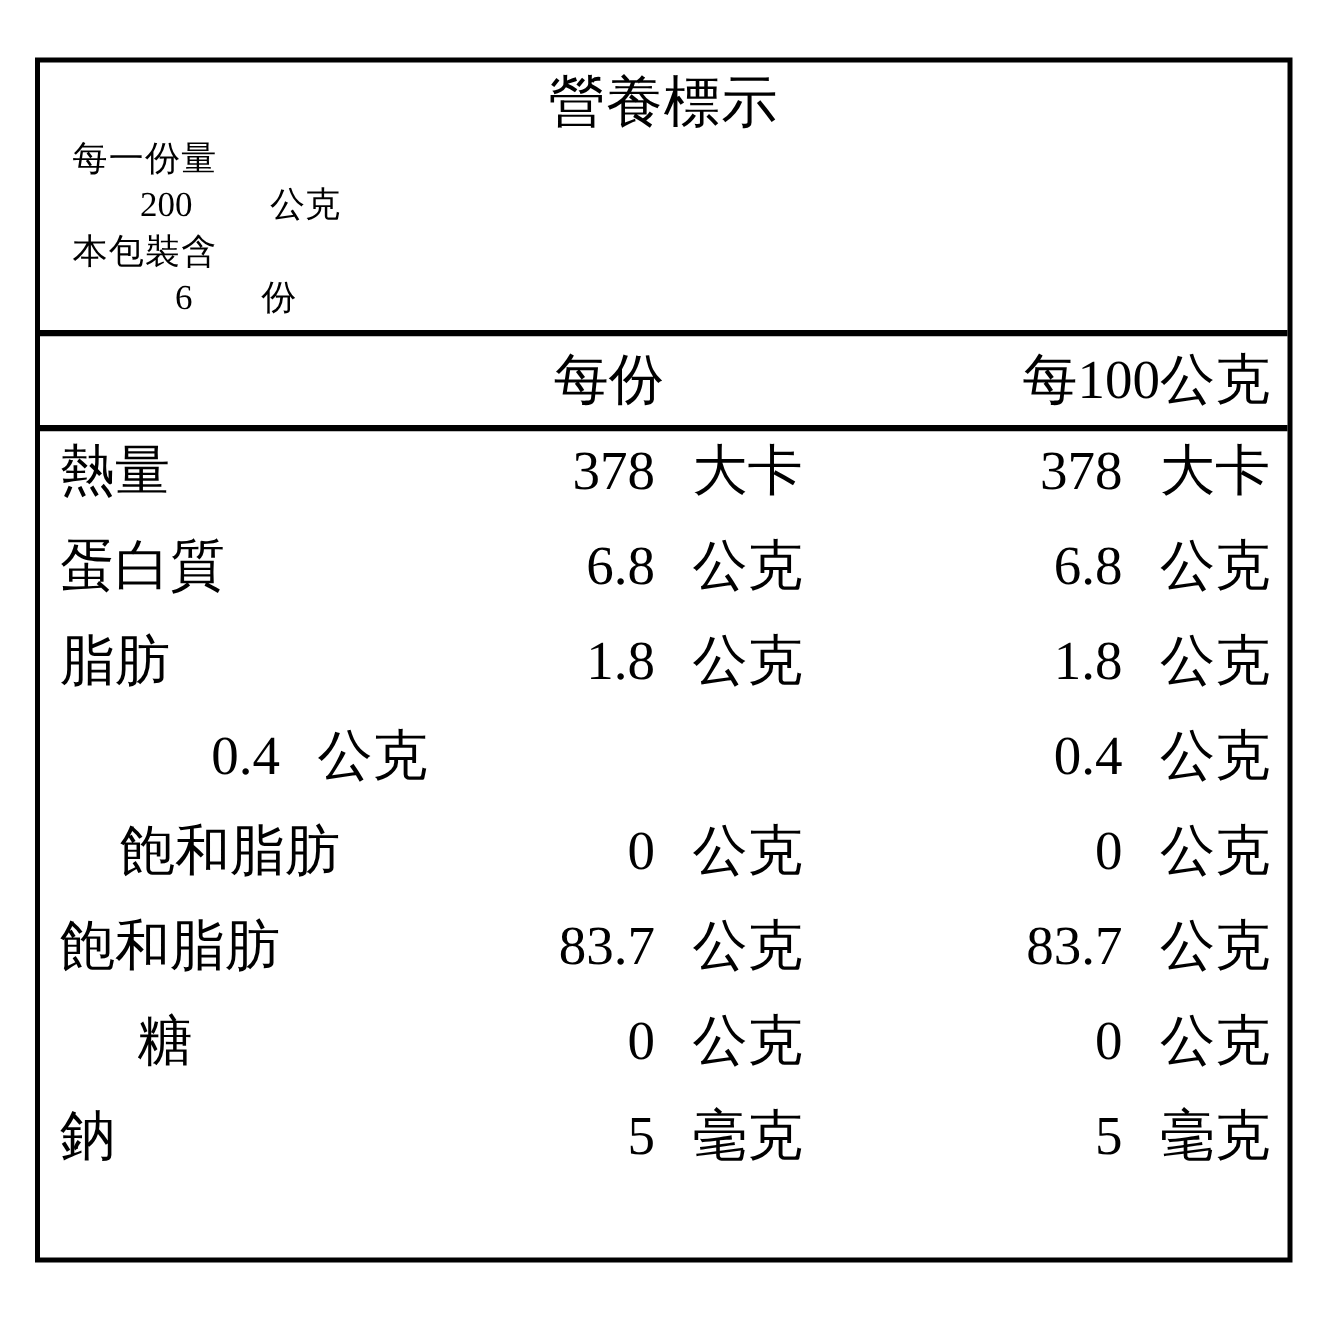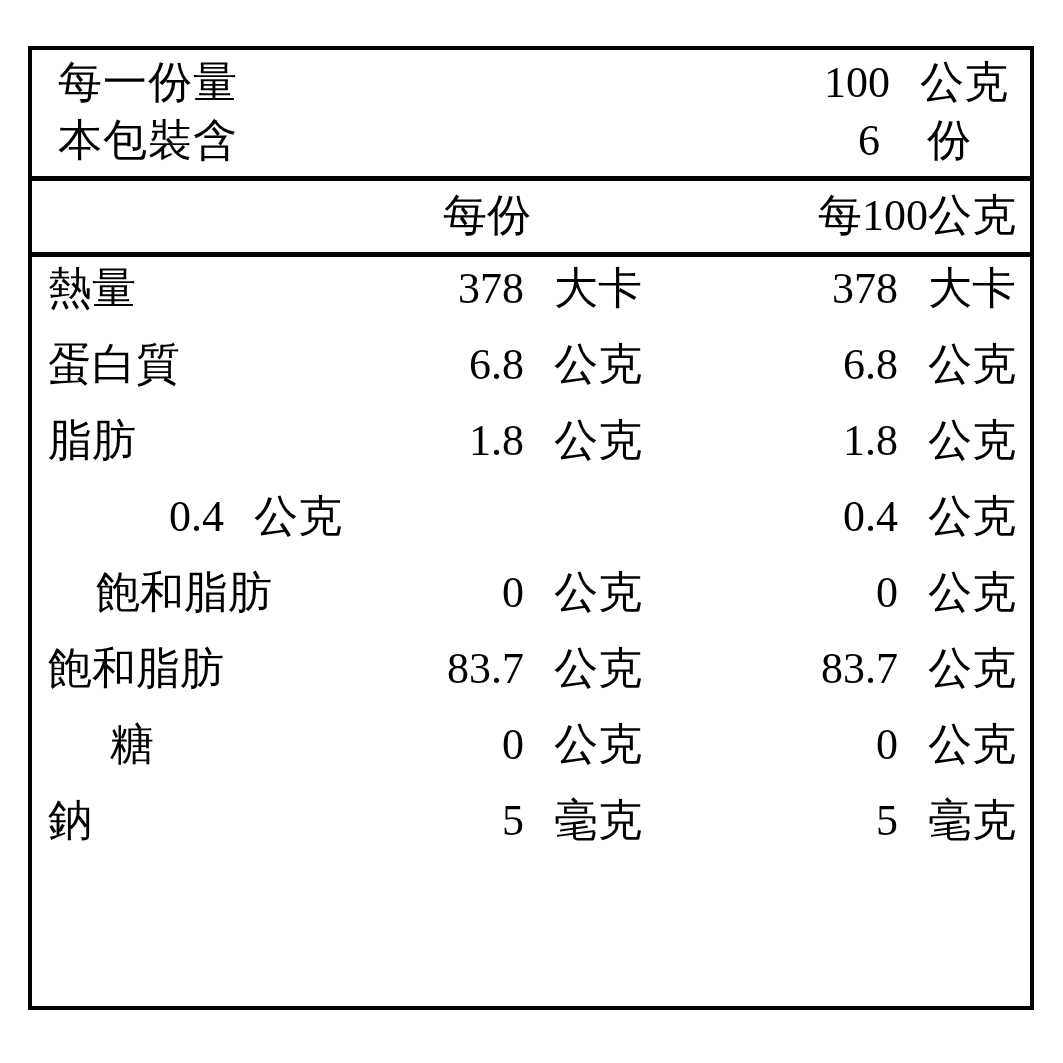--- a/index.html
+++ b/index.html
@@ -39,23 +39,24 @@
   .title {
     text-align: center;
     font-size: 45px;
     line-height: 1.25;
     letter-spacing: 1px;
   }
   .serving-row {
     display: flex;
     align-items: baseline;
     justify-content: space-between;
-    font-size: 44px;
+    font-size: 28px;
     line-height: 1.32;
     padding: 0 22px 0 26px;
+    flex-direction: column;
   }
   .serving-label {
     letter-spacing: 1px;
     white-space: nowrap;
   }
   .serving-value {
     display: flex;
     align-items: baseline;
     white-space: nowrap;
   }
@@ -143,25 +144,26 @@
     padding-left: 12px;
   }
 </style>
 </head>
 <body>
 
 <div class="page">
   <div class="label-box">
 
     <div class="header-section">
+      <div class="title">營養標示</div>
 
       <div class="serving-row">
         <span class="serving-label">每一份量</span>
         <span class="serving-value">
-          <span class="num">100</span>
+          <span class="num">200</span>
           <span class="unit">公克</span>
         </span>
       </div>
 
       <div class="serving-row">
         <span class="serving-label">本包裝含</span>
         <span class="serving-value">
           <span class="num">6</span>
           <span class="unit wide">份</span>
         </span>

